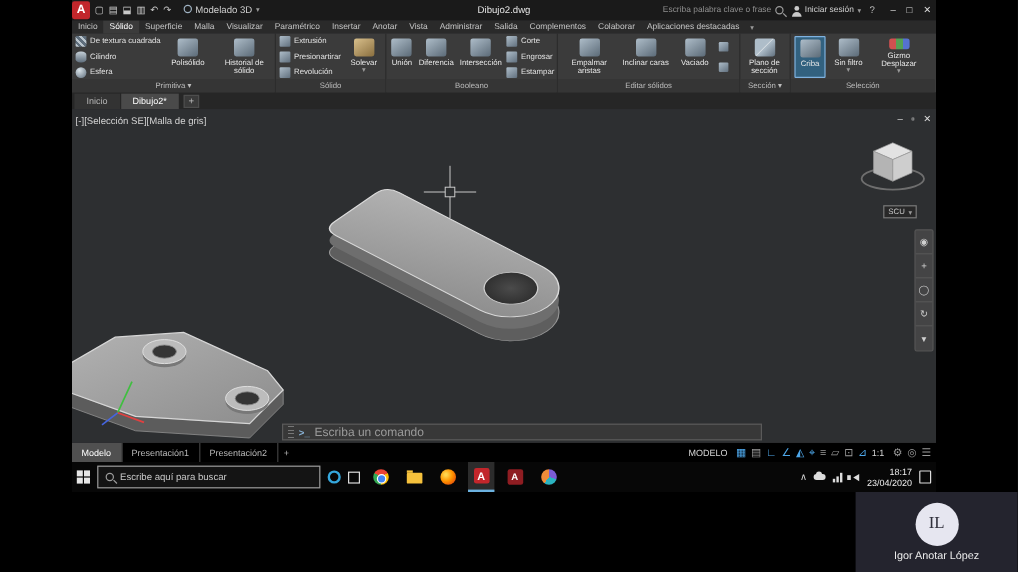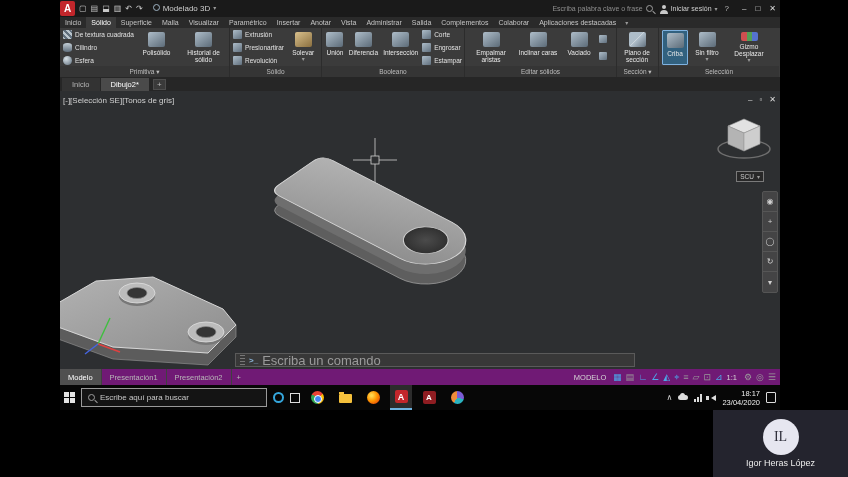--- a/index.html
+++ b/index.html
@@ -74,24 +74,24 @@
     gap:3px;padding:0 3px;}
   .navbar{position:absolute;right:2px;top:100px;width:16px;background:rgba(72,72,72,.88);
     border:1px solid #555;border-radius:2px;display:flex;flex-direction:column;}
   .navbar span{height:20px;display:flex;align-items:center;justify-content:center;
     color:#d0d0d0;font-size:8px;border-bottom:1px solid #565656;}
   .navbar span:last-child{border-bottom:none;}
   .cmdbar{position:absolute;left:175px;top:262px;width:400px;height:14px;background:#383838;
     border:1px solid #5a5a5a;display:flex;align-items:center;gap:4px;padding:0 4px;}
   .grip{width:5px;height:10px;background:repeating-linear-gradient(0deg,#777 0 1px,transparent 1px 3px);}
   .cmd-chev{color:#8ab4d8;font-size:8px;font-weight:bold;}
-  .cmd-text{color:#9a9a9a;font-size:13px;text-align:right;}
-
-  
-  .bottombar{height:16px;background:#701a75;display:flex;align-items:center;font-size:7.5px;}
+  .cmd-text{color:#9a9a9a;font-size:10px;text-align:right;}
+
+  
+  .bottombar{height:16px;background:#000000;display:flex;align-items:center;font-size:7.5px;}
   .ltab{height:100%;display:flex;align-items:center;padding:0 8px;color:#b8b8b8;border-right:1px solid #404040;}
   .ltab.active{background:#505050;color:#fff;}
   .ltab-plus{padding:0 5px;color:#b8b8b8;}
   .statusicons{margin-left:auto;display:flex;align-items:center;gap:4px;padding-right:4px;color:#d0d0d0;}
   .statusicons .si{font-size:9px;color:#9a9a9a;}
   .statusicons .si.blue{color:#4da6e8;}
   .si-label{font-size:7.5px;color:#d6d6d6;margin-right:3px;}
 
   
   .taskbar{height:25px;background:#070707;display:flex;align-items:center;gap:6px;padding:0 4px;}
@@ -150,20 +150,21 @@
       <span>⬓</span>
       <span>▥</span>
       <span>↶</span>
       <span>↷</span>
     </span>
     <span class="ws">
       <span class="ws-gear"></span>
       <span>Modelado 3D</span>
       <span class="caret">▾</span>
     </span>
+    <span class="title-center">Dibujo2.dwg</span>
     <span class="tb-right">
       <span class="tb-search">
         <span>Escriba palabra clave o frase</span>
         <span class="mag"></span>
       </span>
       <span class="tb-search">
         <span class="person"></span>
         <span style="color:#cfcfcf">Iniciar sesión</span>
         <span class="caret">▾</span>
       </span>
@@ -331,21 +332,21 @@
   <div class="filetabs">
     <span class="ftab">Inicio</span>
     <span class="ftab active">Dibujo2*</span>
     <span class="ftab-plus">+</span>
   </div>
 
   <div class="viewport">
     <div class="vplabel">
       <span>[-]</span>
       <span>[Selección SE]</span>
-      <span>[Tonos de gris]</span>
+      <span>[Malla de gris]</span>
     </div>
     <div class="vpwin">
       <span>–</span>
       <span>▫</span>
       <span>✕</span>
     </div>
 
     <svg class="viewcube" width="56" height="56">
       <ellipse cx="28" cy="42" rx="26" ry="9" fill="none" stroke="#6e6e6e" stroke-width="1.5"></ellipse>
       <polygon points="28,12 44,19 28,26 12,19" fill="#e2e2e2" stroke="#9a9a9a" stroke-width="0.6"></polygon>
@@ -492,14 +493,14 @@
         <div>18:17</div>
         <div>23/04/2020</div>
       </span>
       <span class="ic-notif"></span>
     </span>
   </div>
 </div>
 
 <div class="webcam">
   <span class="avatar">IL</span>
-  <span class="webcam-name">Igor Heras López</span>
+  <span class="webcam-name">Igor Anotar López</span>
 </div>
 
 </body></html>

